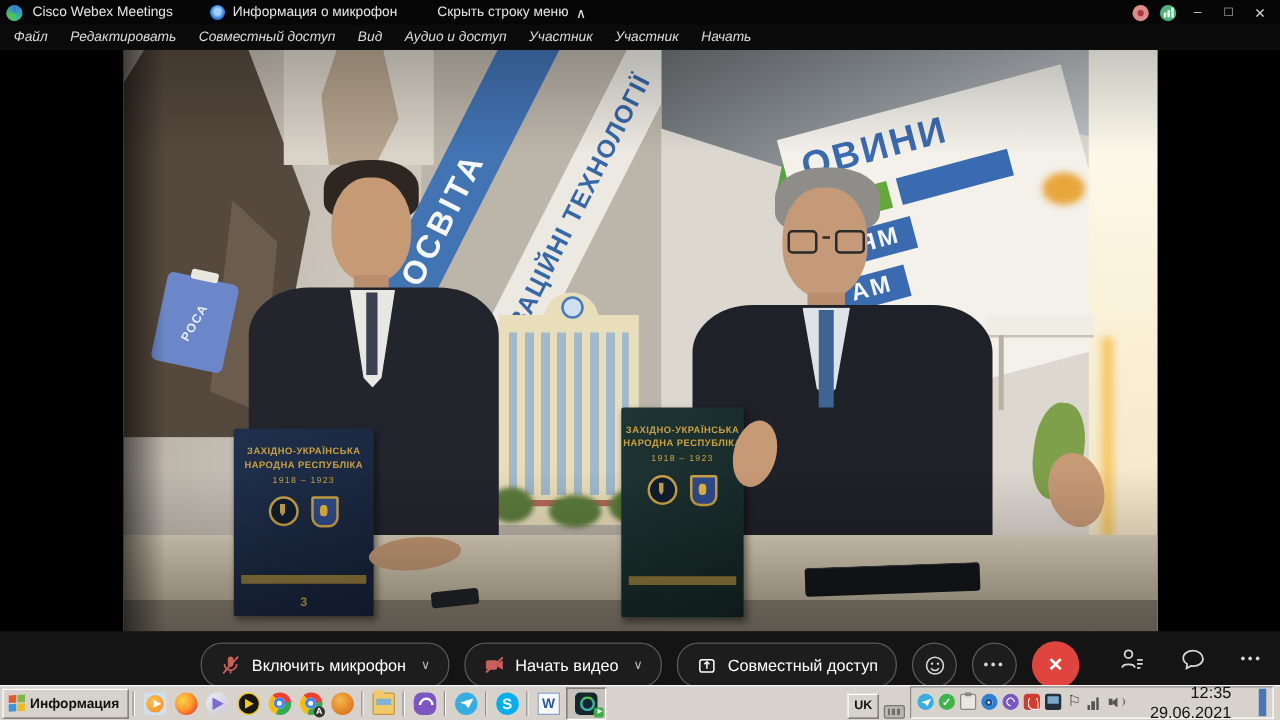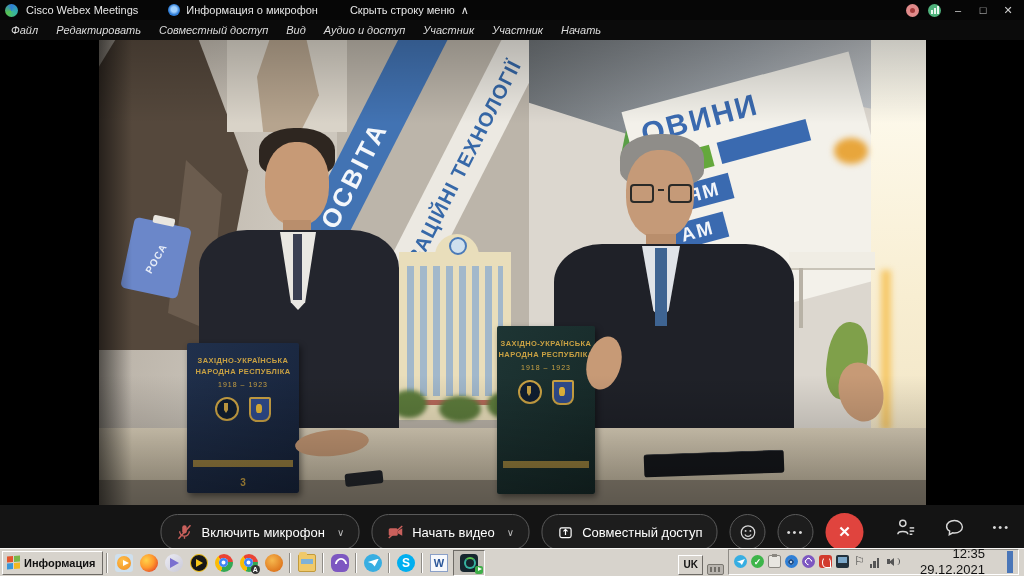--- a/index.html
+++ b/index.html
@@ -510,18 +510,18 @@
       <span class="t13 t-sig">
         <i style="height:4px;"></i>
           <i style="height:7px;"></i>
           <i style="height:10px;"></i>
       </span>
       <span class="t13 t-vol">
           <span class="t-wave"></span>
         </span>
       <span class="clock">
         <div>12:35</div>
-        <div>29.12.2021</div>
+        <div>29.06.2021</div>
       </span>
       <span class="edge-blue"></span>
     </div>
   </div>
 </div>
 
 </body></html>

